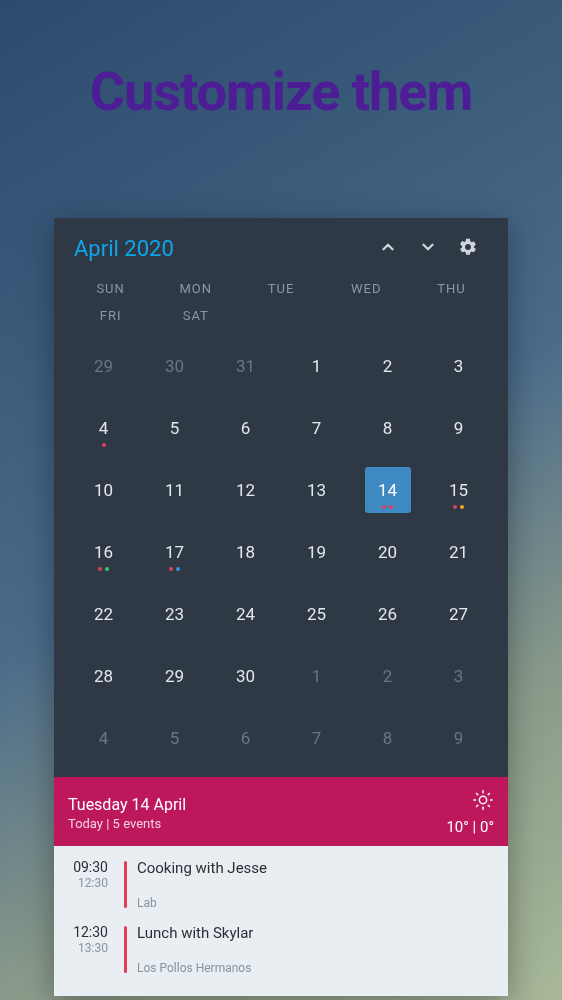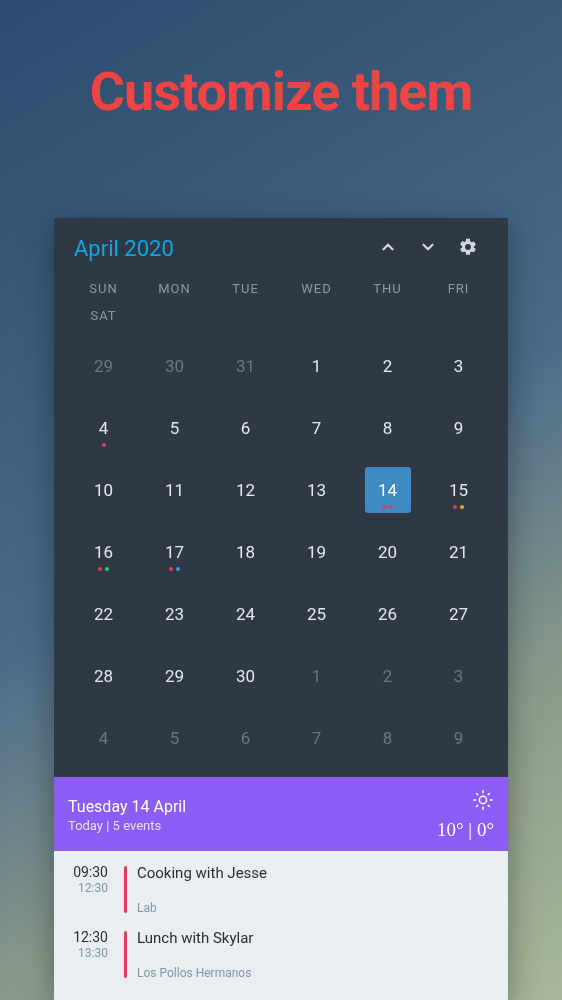--- a/index.html
+++ b/index.html
@@ -3,21 +3,21 @@
 <meta charset="utf-8">
 <style>
   * { margin: 0; padding: 0; box-sizing: border-box; }
   html, body { width: 562px; height: 1000px; overflow: hidden; }
   body {
     font-family: -apple-system, BlinkMacSystemFont, "Segoe UI", Roboto, Helvetica, Arial, sans-serif;
     background: linear-gradient(150deg, #2c4a6e 0%, #3a5a7a 25%, #4a6b8a 50%, #8a9a8a 75%, #a8b898 100%);
     position: relative;
   }
   .heading {
-    color: #ef4444;
+    color: #4c1d95;
     font-size: 54px;
     font-weight: 700;
     text-align: center;
     padding-top: 60px;
     letter-spacing: -1px;
   }
   .widget-wrap {
     position: absolute;
     top: 218px;
     left: 54px;
@@ -43,21 +43,21 @@
     color: #cfd6dd;
     width: 40px;
     text-align: center;
     cursor: pointer;
   }
   .nav-btn svg { width: 18px; height: 18px; display: inline-block; }
   .gear-btn { width: 40px; text-align: center; color: #cfd6dd; cursor: pointer; }
   .gear-btn svg { width: 20px; height: 20px; display: inline-block; }
   .dow-row {
     display: grid;
-    grid-template-columns: repeat(6, 1fr);
+    grid-template-columns: repeat(5, 1fr);
     padding-bottom: 6px;
   }
   .dow {
     color: #8a97a4;
     font-size: 13px;
     letter-spacing: 1px;
     text-align: center;
     padding: 6px 0;
   }
   .days {
@@ -91,30 +91,30 @@
     left: 0; right: 0;
     display: flex;
     justify-content: center;
     gap: 3px;
   }
   .dot { width: 4px; height: 4px; border-radius: 50%; }
   .agenda {
     background: #e8eef2;
   }
   .agenda-header {
-    background: #8b5cf6;
+    background: #be185d;
     color: #ffffff;
     padding: 12px 14px 10px 14px;
     display: flex;
     align-items: center;
   }
   .agenda-header-left { flex: 1; }
   .agenda-date { font-size: 16px; font-weight: 400; }
   .agenda-sub { font-size: 13px; color: rgba(255,255,255,0.8); margin-top: 2px; }
-  .weather { text-align: right; font-size: 19px; font-family: Liberation Serif, serif; }
+  .weather { text-align: right; font-size: 15px; }
   .weather-icon { display: block; text-align: right; margin-bottom: 3px; }
   .weather-icon svg { width: 22px; height: 22px; }
   .events { padding: 6px 0 14px 0; }
   .event {
     display: flex;
     padding: 7px 14px;
     align-items: flex-start;
   }
   .event-times {
     width: 56px;

